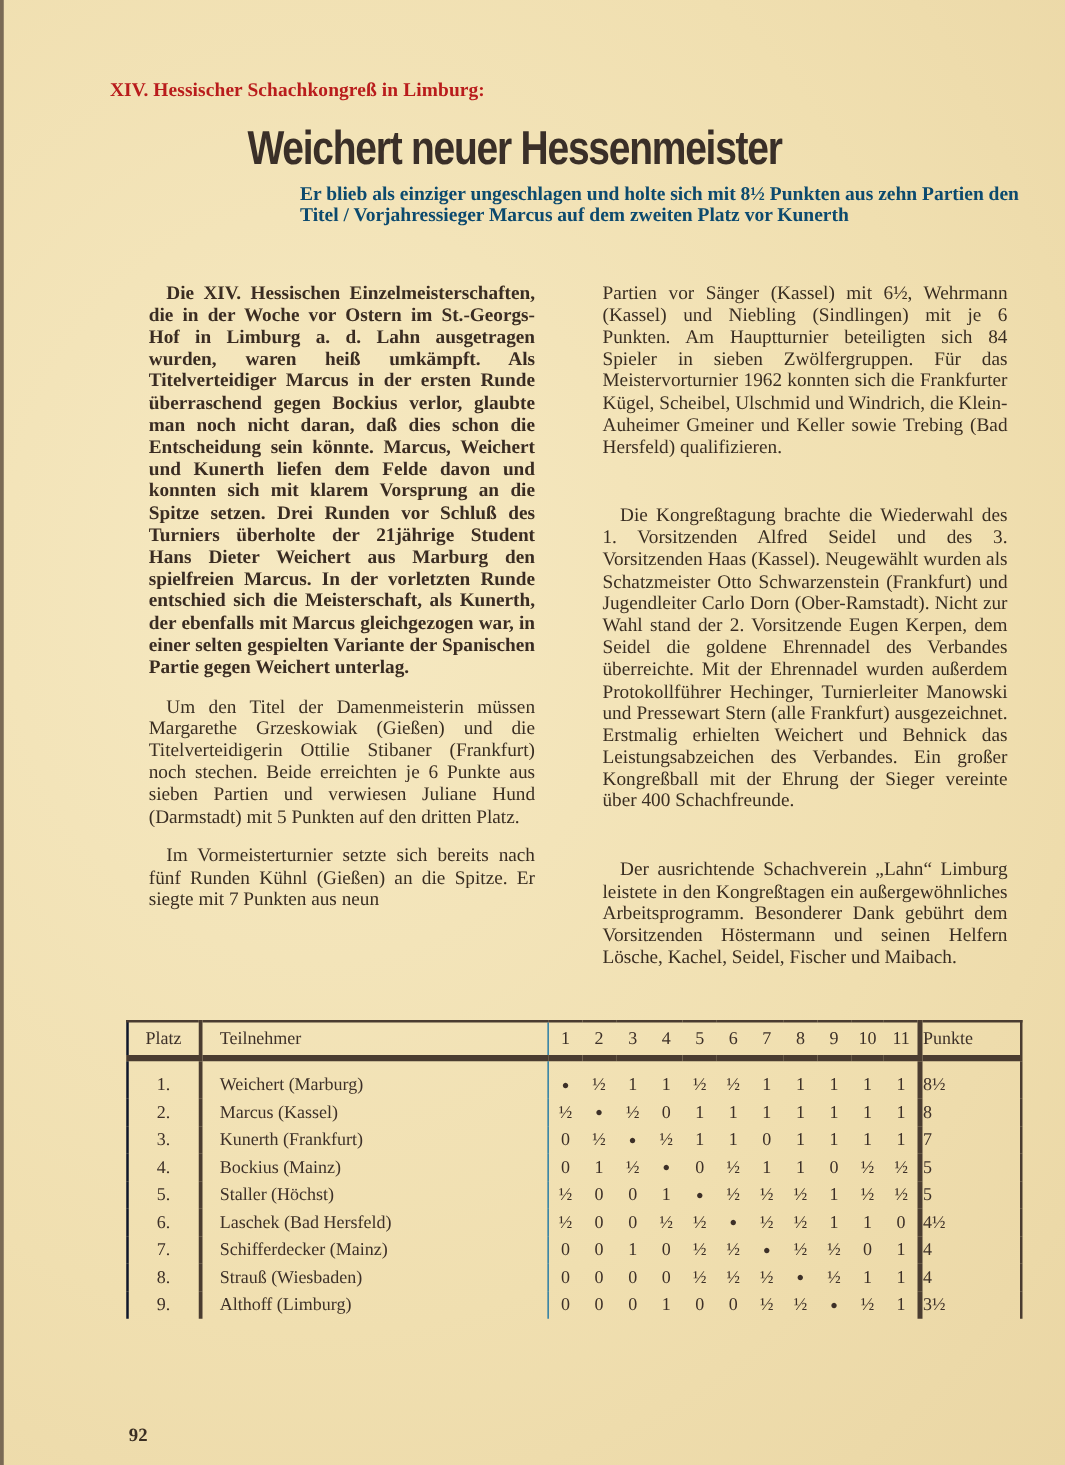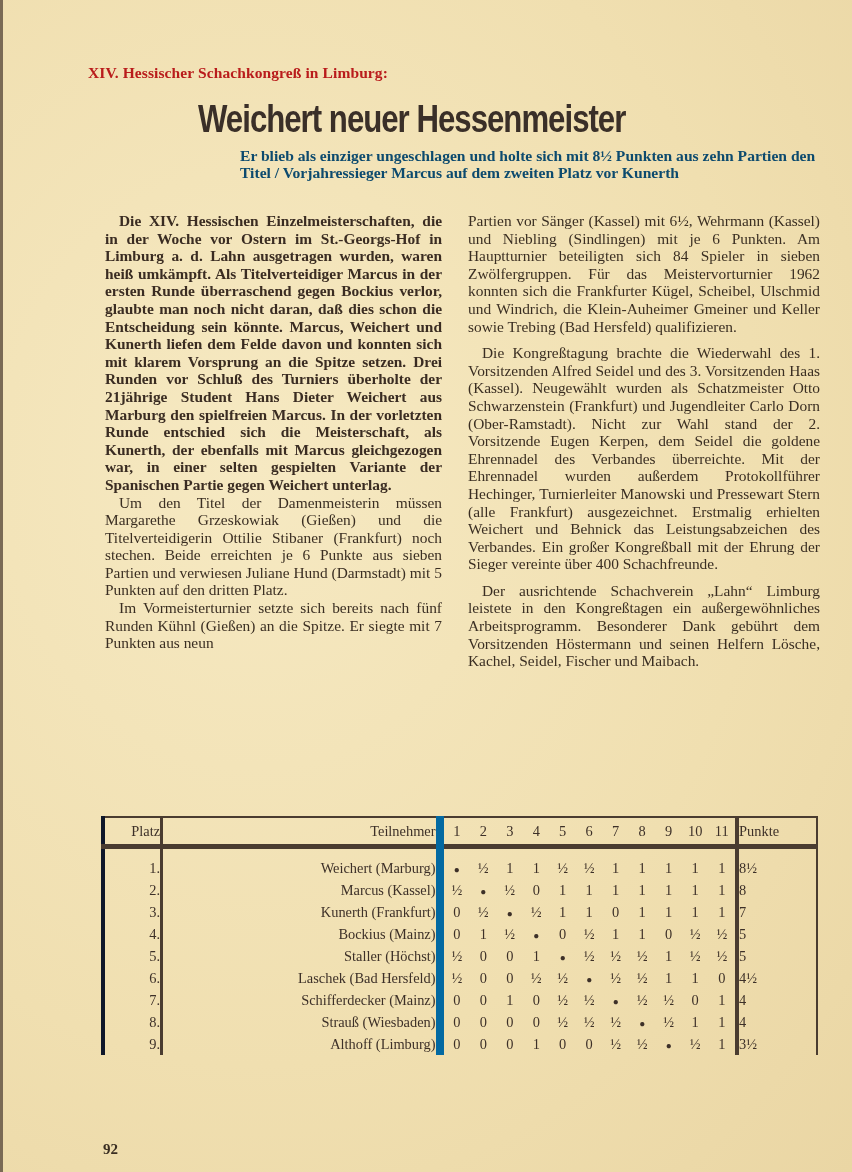--- a/index.html
+++ b/index.html
@@ -8,32 +8,32 @@
     background:#f3e4b8;
     background-image: radial-gradient(ellipse at 30% 40%, #f6e9c2 0%, #f0dfb0 60%, #ead6a4 100%);
     color:#3a2e22;
     font-family:"Liberation Serif", serif;
   }
   .edge { position:absolute; left:0; top:0; width:3px; height:1172px; background:#7a6a55; }
   .kicker { position:absolute; left:88px; top:64px; font-weight:bold; font-size:15.5px; letter-spacing:0.1px; color:#b91c1c; font-family:"Liberation Serif", serif; }
   .headline { position:absolute; left:198px; top:98px; font-family:"Liberation Sans", sans-serif; font-weight:bold; font-size:38px; letter-spacing:-1.2px; color:#3a2f28; transform:scaleX(0.82); transform-origin:left top; white-space:nowrap; }
   .deck { position:absolute; left:228px; top:148px; width:590px; font-weight:bold; font-size:15.6px; line-height:16.5px; color:#0c4a6e;margin-left:12px; }
   .col { position:absolute; top:212px; font-size:15.4px; line-height:17.6px; text-align:justify; hyphens:manual; }
-  .col p { margin:0; text-indent:14px;font-family:Liberation Serif, serif; }
+  .col p { margin:14px; text-indent:14px;font-family:Liberation Serif, serif; }
   .col1 { left:105px; width:337px; }
   .col2 { left:468px; width:352px; }
   .bold { font-weight:bold; color:#3a2c22; }
   .gap { height:9px; }
   .gap2 { height:9px; }
 
   table.cross { position:absolute; left:101px; top:816px; width:717px; border-collapse:collapse; font-size:14.4px; color:#3d3028; }
   table.cross td, table.cross th { padding:0; font-weight:normal; }
   .hdr th { height:26px; border-bottom:5px solid #4a3c30; border-top:2px solid #4a3c30; }
-  .c-platz { width:56px; text-align:right; border-left:4px solid #0f172a; border-right:3px solid #4a3c30; }
-  .c-name { width:264px; text-align:right; padding-left:14px !important; border-right:8px solid #0369a1; }
+  .c-platz { width:56px; text-align:center; border-left:2px solid #0f172a; border-right:3px solid #4a3c30; }
+  .c-name { width:264px; text-align:left; padding-left:14px !important; border-right:1px solid #0369a1; }
   .c-res { width:27px; text-align:center; }
   .c-punkte { width:78px; text-align:left; border-left:4px solid #4a3c30; border-right:2px solid #4a3c30; }
   tbody td { height:22px; }
   tr.first td { padding-top:8px !important; }
   tr.last td { padding-bottom:6px !important; border-bottom:2px solid #4a3c30; }
   .dot { font-size:10px; vertical-align:middle; }
   .pageno { position:absolute; left:103px; top:1141px; font-weight:bold; font-size:15px; }
 </style>
 </head>
 <body>

